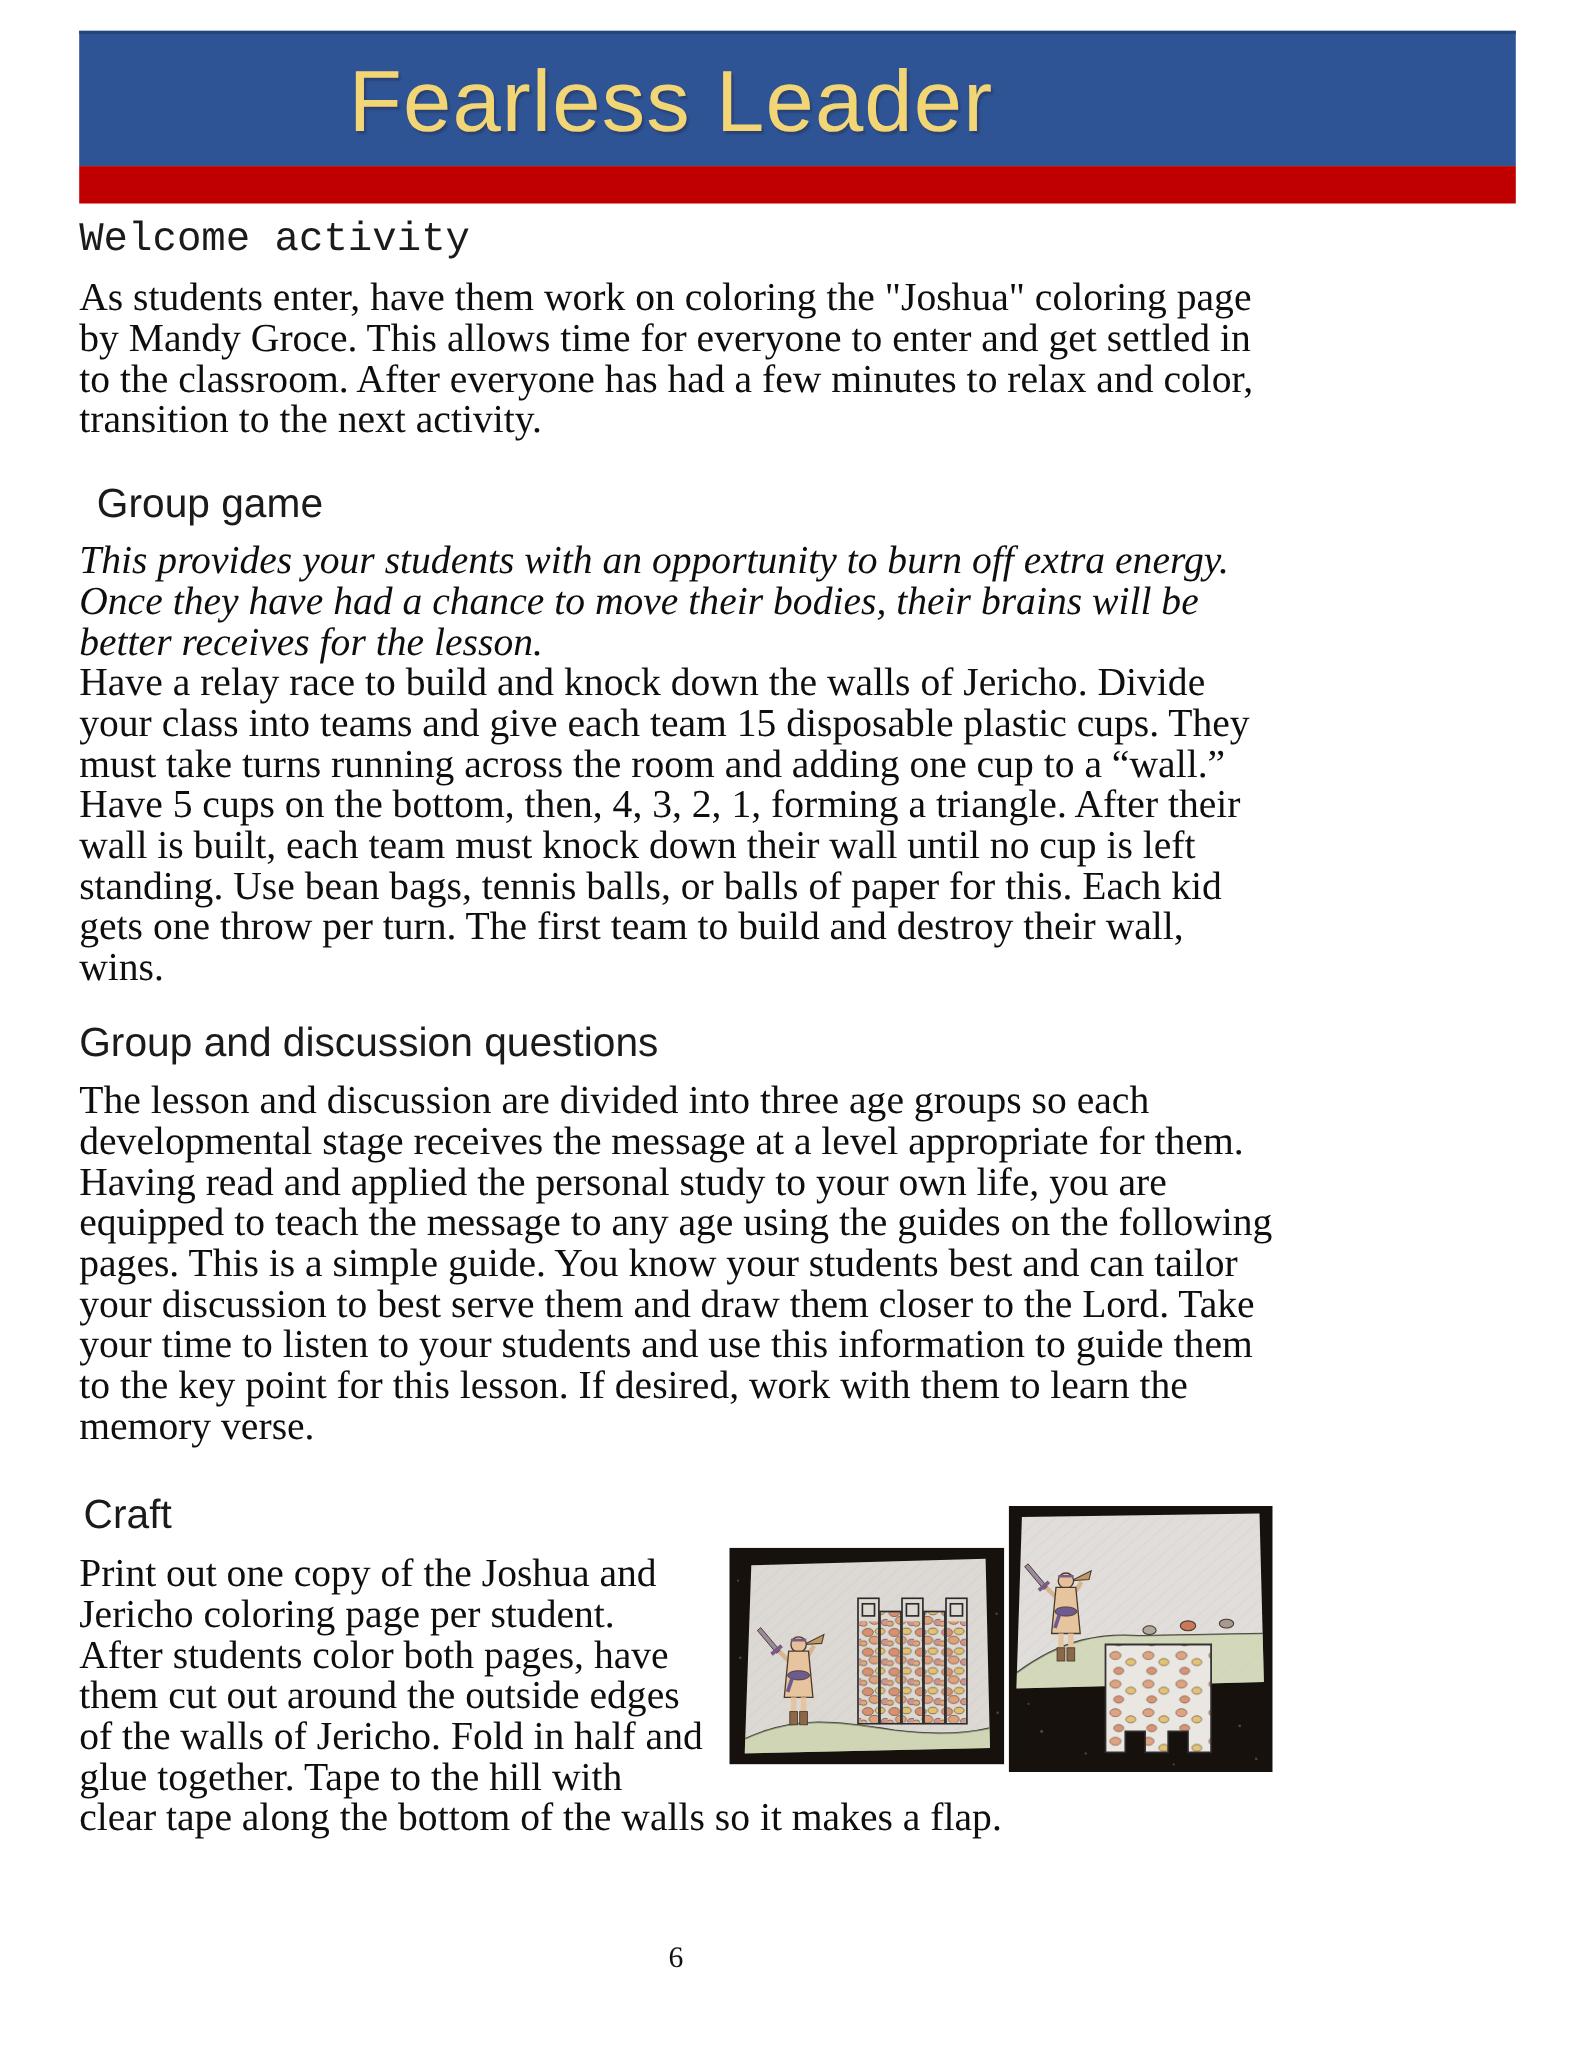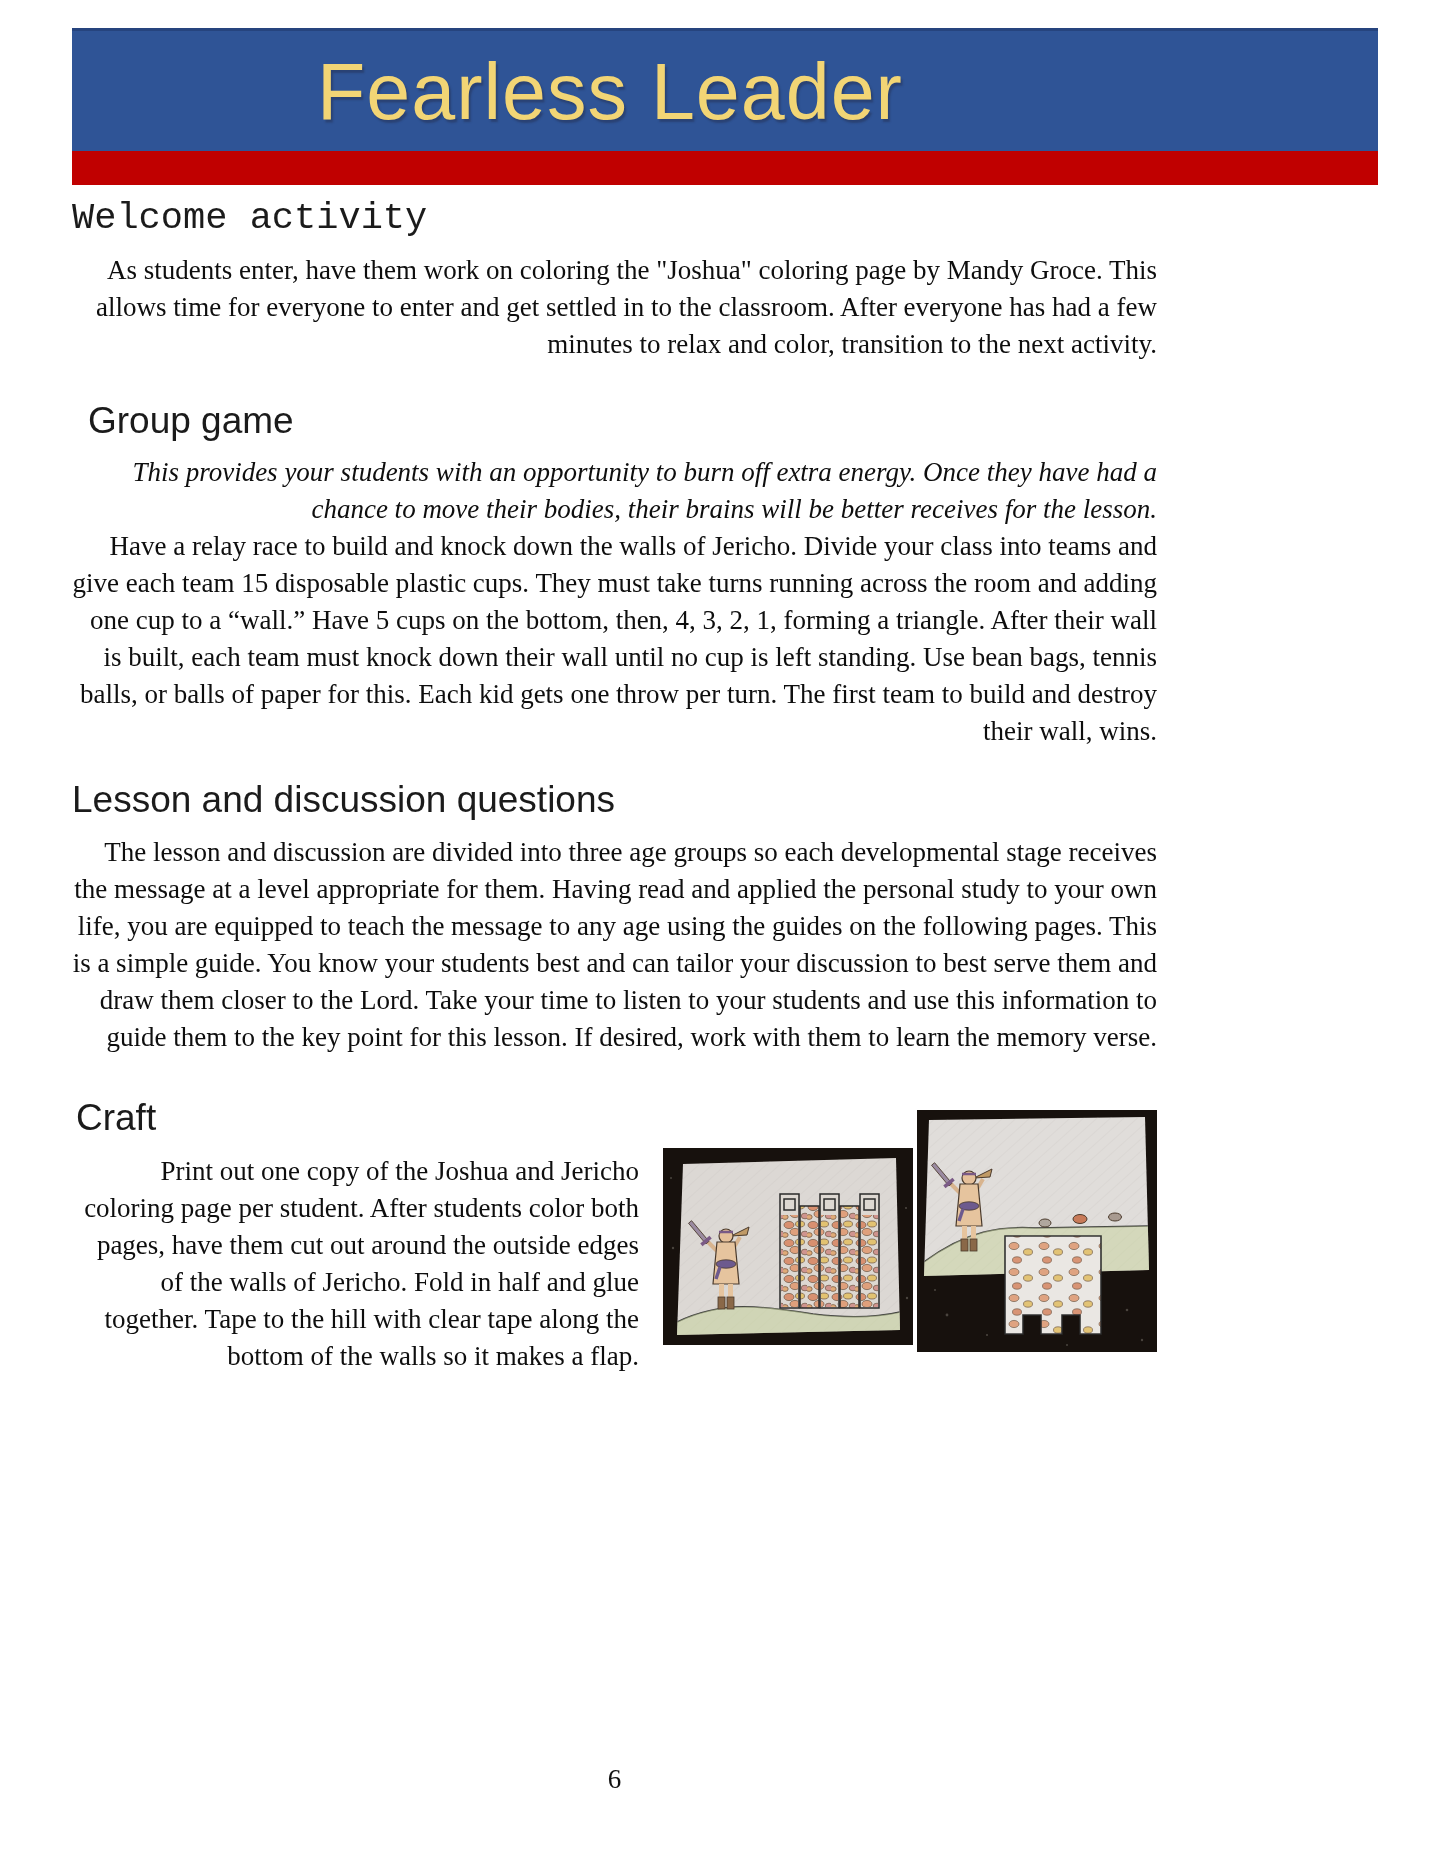--- a/index.html
+++ b/index.html
@@ -46,24 +46,24 @@
   }
   h2{
     font-family:"Liberation Sans", sans-serif;
     font-weight:400;
     font-size:37px;
     line-height:1.2;
     color:#1b1b1b;
     margin:0;
   }
   p.body{
-    font-size:27px;
+    font-size:36px;
     line-height:37px;
     margin:0;
-    text-align:right;
+    text-align:left;
   }
   .italic{ font-style:italic; }
   section.welcome h2{ margin:4px 0 12px 0;font-family:Liberation Mono, monospace; }
   section.group h2{ margin:36px 0 10px 16px; }
   section.lesson h2{ margin:28px 0 12px 0; }
   section.craft h2{ margin:40px 0 12px 4px; }
   section.craft{ overflow:visible; }
   
   .photos{
     float:right;
@@ -104,21 +104,21 @@
       <p class="body">As students enter, have them work on coloring the "Joshua" coloring page by Mandy Groce. This allows time for everyone to enter and get settled in to the classroom. After everyone has had a few minutes to relax and color, transition to the next activity.</p>
     </section>
 
     <section class="group">
       <h2>Group game</h2>
       <p class="body italic">This provides your students with an opportunity to burn off extra energy. Once they have had a chance to move their bodies, their brains will be better receives for the lesson.</p>
       <p class="body">Have a relay race to build and knock down the walls of Jericho. Divide your class into teams and give each team 15 disposable plastic cups. They must take turns running across the room and adding one cup to a “wall.” Have 5 cups on the bottom, then, 4, 3, 2, 1, forming a triangle. After their wall is built, each team must knock down their wall until no cup is left standing. Use bean bags, tennis balls, or balls of paper for this. Each kid gets one throw per turn. The first team to build and destroy their wall, wins.</p>
     </section>
 
     <section class="lesson">
-      <h2>Lesson and discussion questions</h2>
+      <h2>Group and discussion questions</h2>
       <p class="body">The lesson and discussion are divided into three age groups so each developmental stage receives the message at a level appropriate for them. Having read and applied the personal study to your own life, you are equipped to teach the message to any age using the guides on the following pages. This is a simple guide. You know your students best and can tailor your discussion to best serve them and draw them closer to the Lord. Take your time to listen to your students and use this information to guide them to the key point for this lesson. If desired, work with them to learn the memory verse.</p>
     </section>
 
     <section class="craft">
 
       <div class="photos">
 
         <figure class="right-photo" aria-label="Joshua on hill craft with glued wall flap photo">
           <svg width="240" height="242" viewBox="0 0 240 242">
             <defs>

